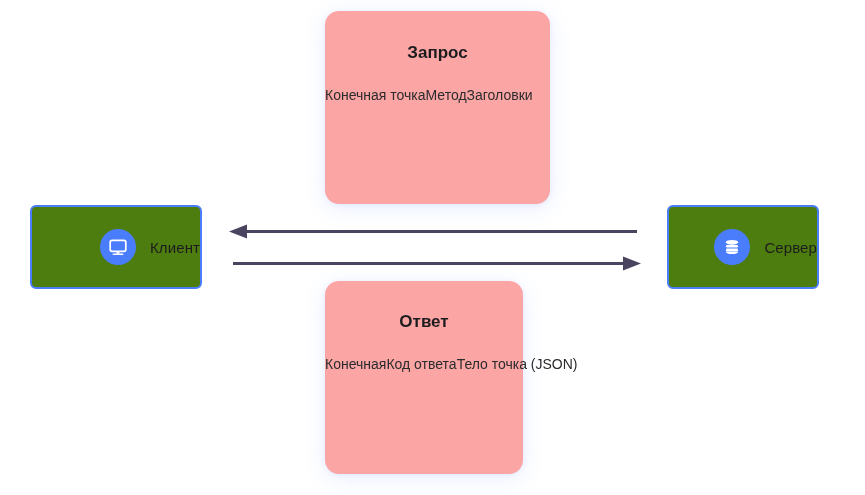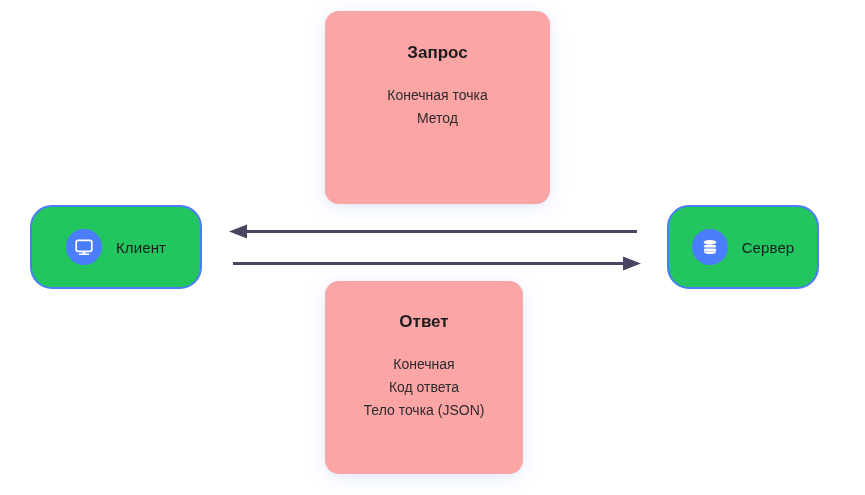--- a/index.html
+++ b/index.html
@@ -19,25 +19,25 @@
   .stage {
     position: absolute;
     inset: 0;
   }
 
   
   .node-box {
     position: absolute;
     box-sizing: border-box;
     border: 2px solid #4a7dfc;
-    border-radius: 22px;
-    background: #22c55e;
+    border-radius: 6px;
+    background: #4d7c0f;
     display: flex;
     align-items: center;
-    justify-content: center;
+    justify-content: flex-end;
     gap: 14px;
   }
   #client-box {
     left: 30px;
     top: 205px;
     width: 172px;
     height: 84px;
   }
   #server-box {
     left: 667px;
@@ -89,21 +89,20 @@
     font-size: 17px;
     font-weight: bold;
     color: #1c1c1e;
     margin-top: 33px;
     line-height: 1;
   }
   #response-card .card-title { margin-top: 32px; }
   .card-lines {
     margin-top: 23px;
     display: flex;
-    flex-direction: column;
   }
   .card-line {
     font-size: 14px;
     color: #2b2b2e;
     line-height: 23px;
     white-space: nowrap;
   }
 
   
   .arrow-layer {
@@ -141,20 +140,21 @@
       </svg>
     </span>
     <span class="node-label">Сервер</span>
   </div>
 
   <div class="card" id="request-card">
     <div class="card-title">Запрос</div>
     <div class="card-lines">
       <div class="card-line">Конечная точка</div>
       <div class="card-line">Метод</div>
+      <div class="card-line">Заголовки</div>
     </div>
   </div>
 
   <div class="card" id="response-card">
     <div class="card-title">Ответ</div>
     <div class="card-lines">
       <div class="card-line">Конечная</div>
       <div class="card-line">Код ответа</div>
       <div class="card-line">Тело точка (JSON)</div>
     </div>

